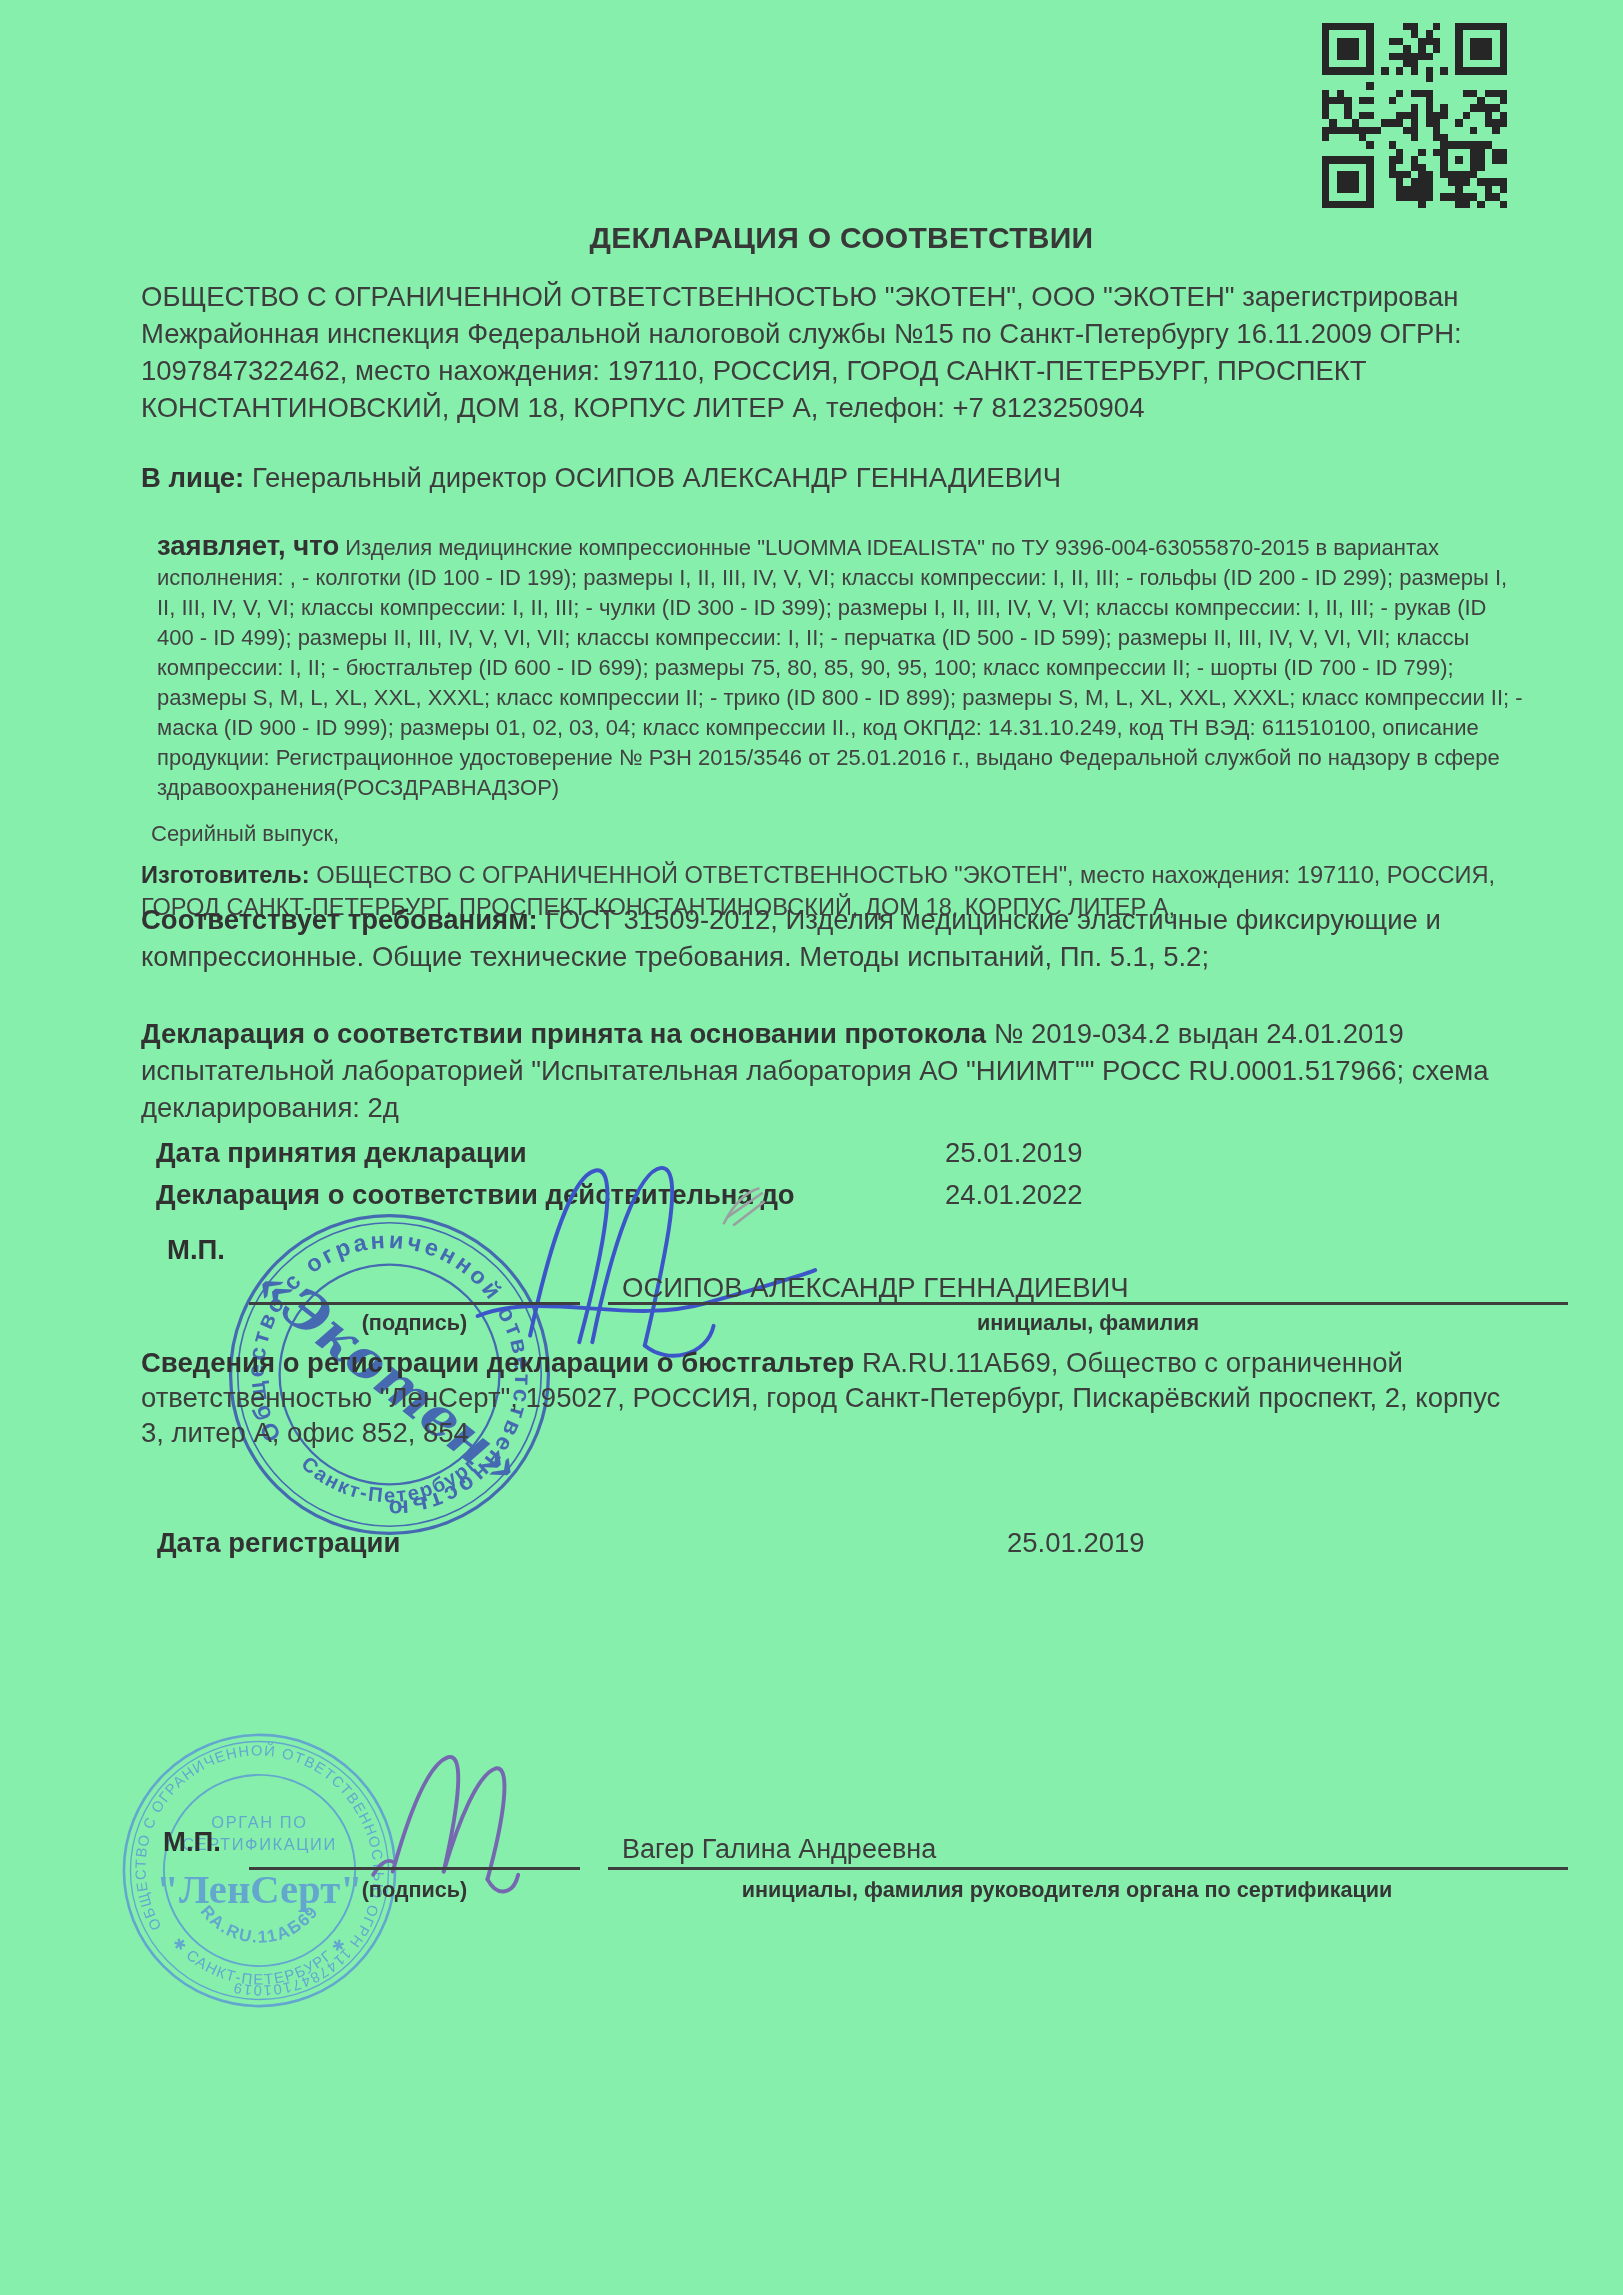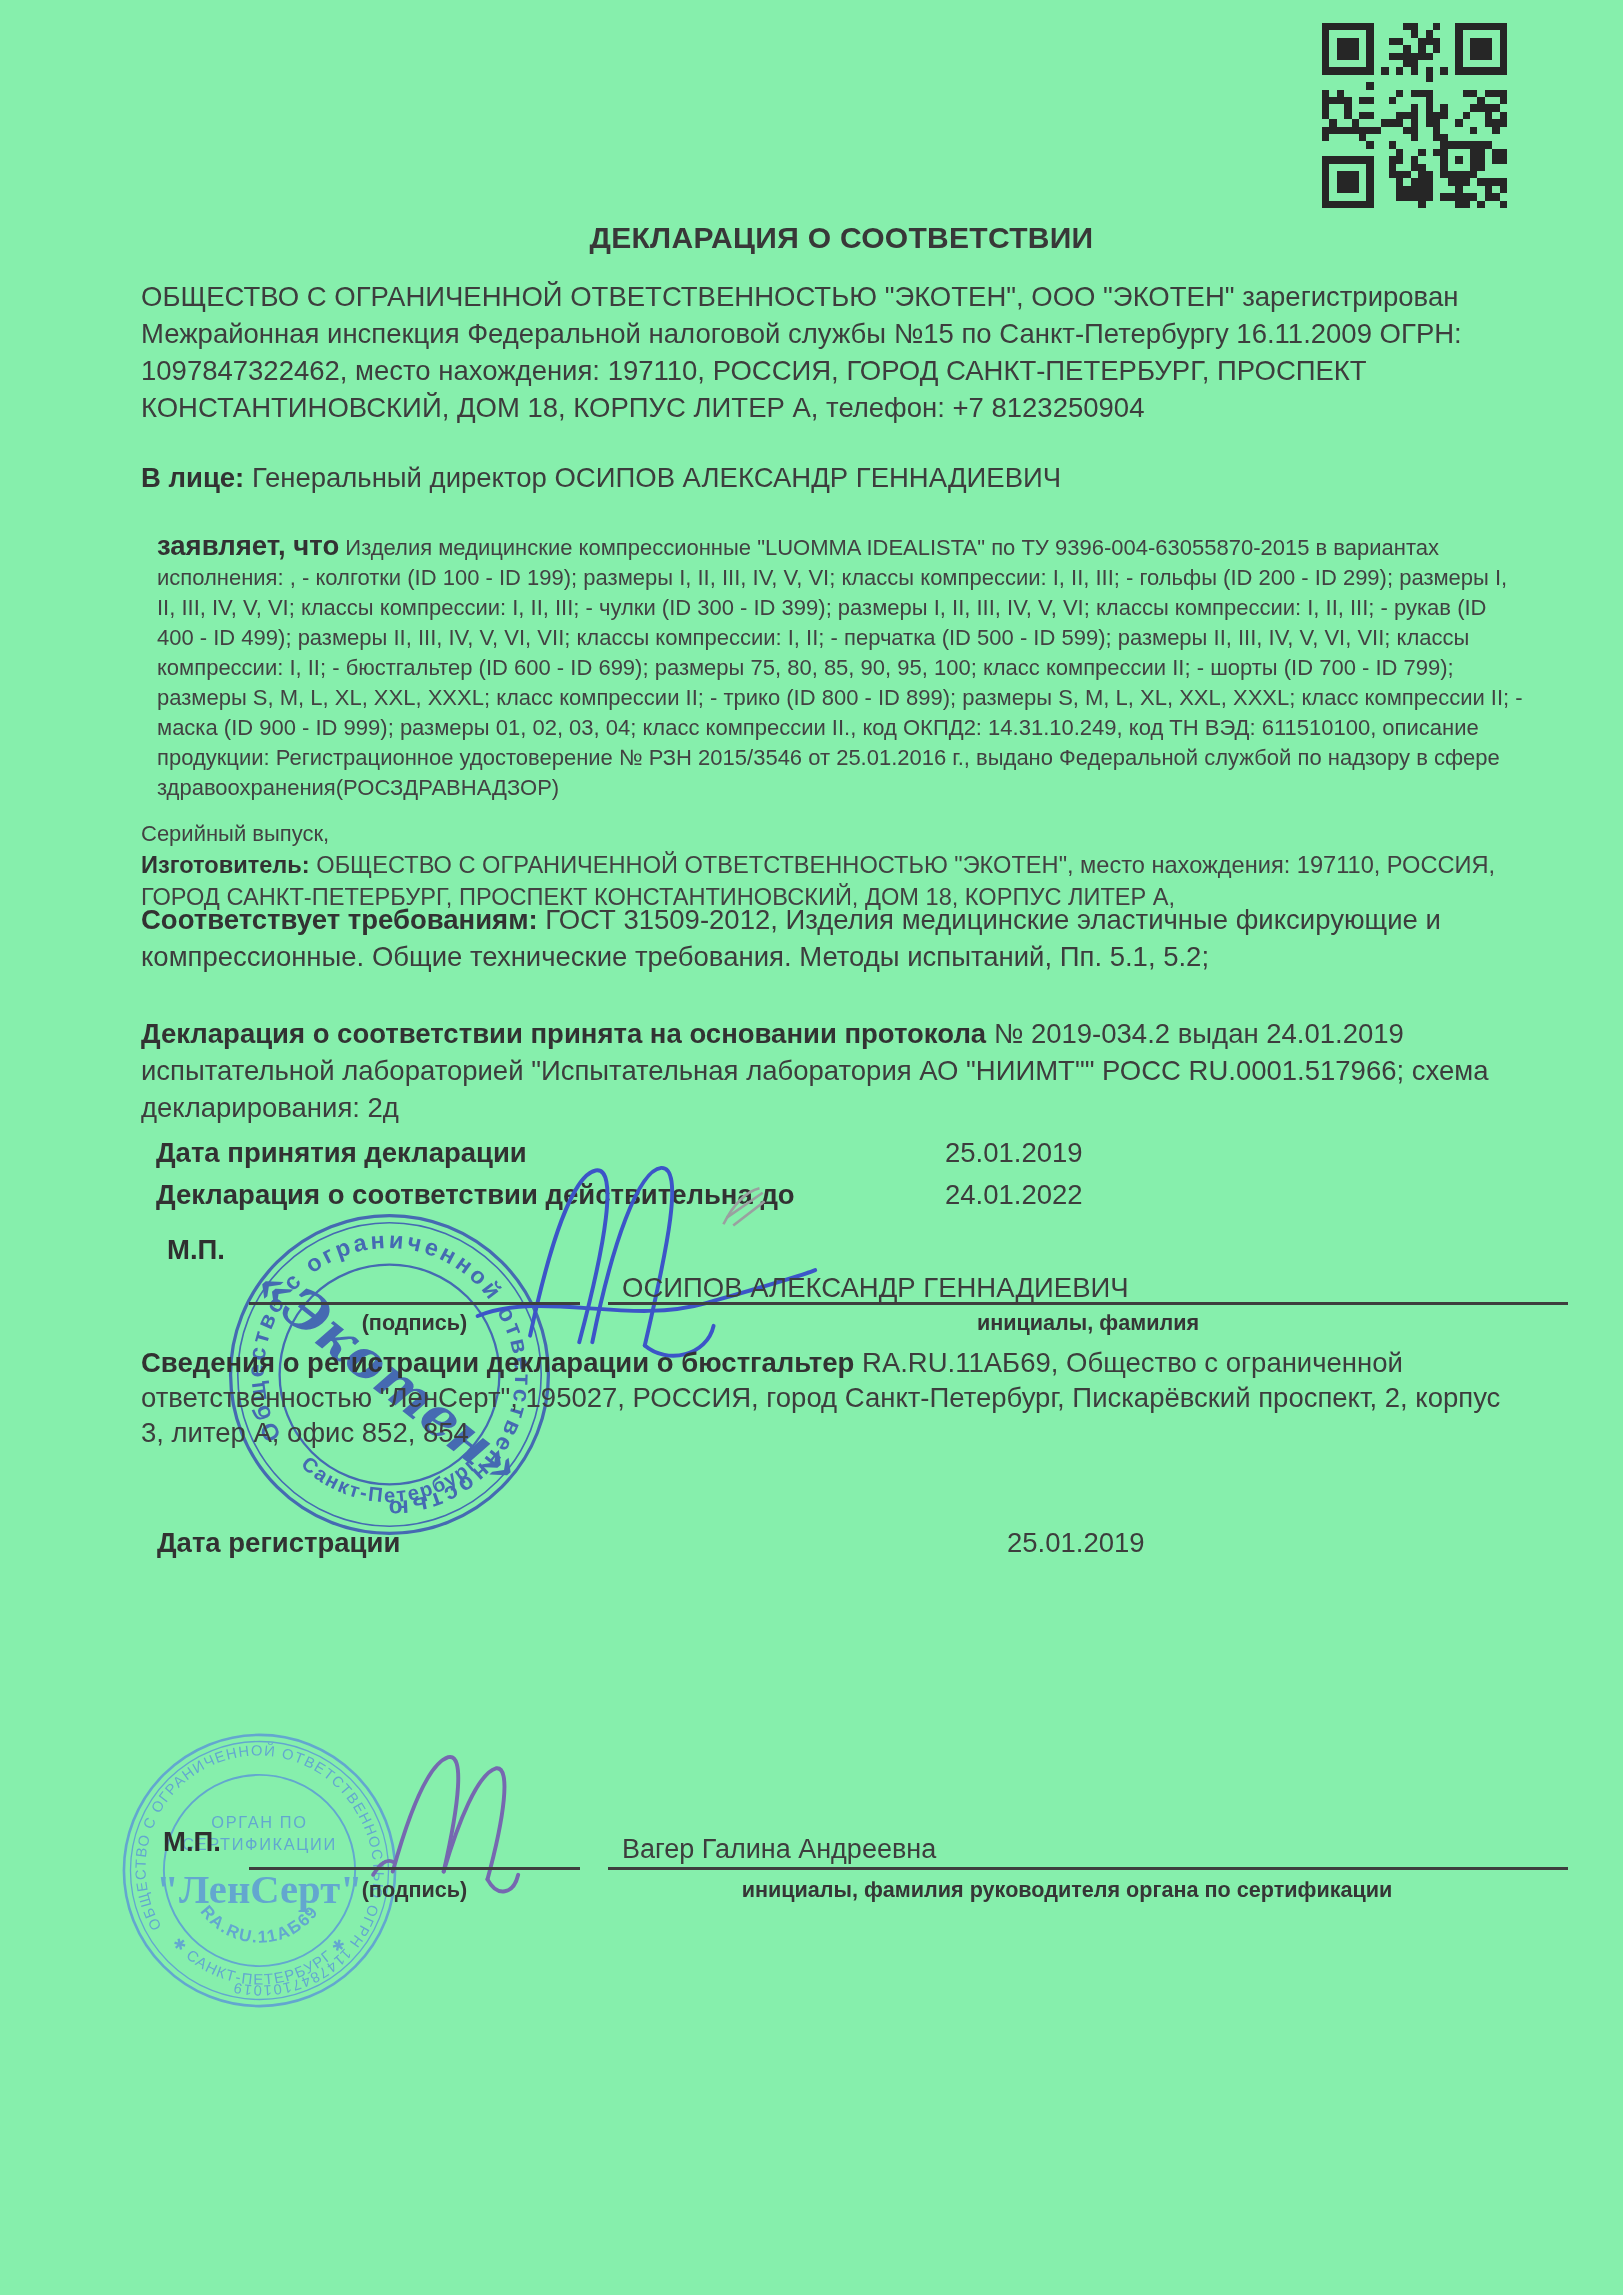--- a/index.html
+++ b/index.html
@@ -333,21 +333,21 @@
   <div class="abs t-lg block-main" style="top:278px">ОБЩЕСТВО С ОГРАНИЧЕННОЙ ОТВЕТСТВЕННОСТЬЮ "ЭКОТЕН", ООО "ЭКОТЕН" зарегистрирован Межрайонная инспекция Федеральной налоговой службы №15 по Санкт-Петербургу 16.11.2009 ОГРН: 1097847322462, место нахождения: 197110, РОССИЯ, ГОРОД САНКТ-ПЕТЕРБУРГ, ПРОСПЕКТ КОНСТАНТИНОВСКИЙ, ДОМ 18, КОРПУС ЛИТЕР А, телефон: +7 8123250904</div>
 
   <div class="abs t-lg block-main" style="top:459px">
     <b>В лице:</b>
     <span>Генеральный директор ОСИПОВ АЛЕКСАНДР ГЕННАДИЕВИЧ</span>
   </div>
 
   <div class="abs t-sm block-sm" style="top:515px">
     <p style="margin:16px"><b class="lead">заявляет, что</b>
        <span>Изделия медицинские компрессионные "LUOMMA IDEALISTA" по ТУ 9396-004-63055870-2015 в вариантах исполнения: , - колготки (ID 100 - ID 199); размеры I, II, III, IV, V, VI; классы компрессии: I, II, III; - гольфы (ID 200 - ID 299); размеры I, II, III, IV, V, VI; классы компрессии: I, II, III; - чулки (ID 300 - ID 399); размеры I, II, III, IV, V, VI; классы компрессии: I, II, III; - рукав (ID 400 - ID 499); размеры II, III, IV, V, VI, VII; классы компрессии: I, II; - перчатка (ID 500 - ID 599); размеры II, III, IV, V, VI, VII; классы компрессии: I, II; - бюстгальтер (ID 600 - ID 699); размеры 75, 80, 85, 90, 95, 100; класс компрессии II; - шорты (ID 700 - ID 799); размеры S, M, L, XL, XXL, XXXL; класс компрессии II; - трико (ID 800 - ID 899); размеры S, M, L, XL, XXL, XXXL; класс компрессии II; - маска (ID 900 - ID 999); размеры 01, 02, 03, 04; класс компрессии II., код ОКПД2: 14.31.10.249, код ТН ВЭД: 611510100, описание продукции: Регистрационное удостоверение № РЗН 2015/3546 от 25.01.2016 г., выдано Федеральной службой по надзору в сфере здравоохранения(РОСЗДРАВНАДЗОР)</span></p>
-    <p style="margin:0">Серийный выпуск,</p>
+    <p style="margin:10px">Серийный выпуск,</p>
     <p class="t-md" style="margin:0">
       <b>Изготовитель:</b>
       <span>ОБЩЕСТВО С ОГРАНИЧЕННОЙ ОТВЕТСТВЕННОСТЬЮ "ЭКОТЕН", место нахождения: 197110, РОССИЯ, ГОРОД САНКТ-ПЕТЕРБУРГ, ПРОСПЕКТ КОНСТАНТИНОВСКИЙ, ДОМ 18, КОРПУС ЛИТЕР А,</span></p>
   </div>
 
   <div class="abs t-lg block-main" style="top:901px">
     <b>Соответствует требованиям:</b>
     <span>ГОСТ 31509-2012, Изделия медицинские эластичные фиксирующие и компрессионные. Общие технические требования. Методы испытаний, Пп. 5.1, 5.2;</span>
   </div>
 

